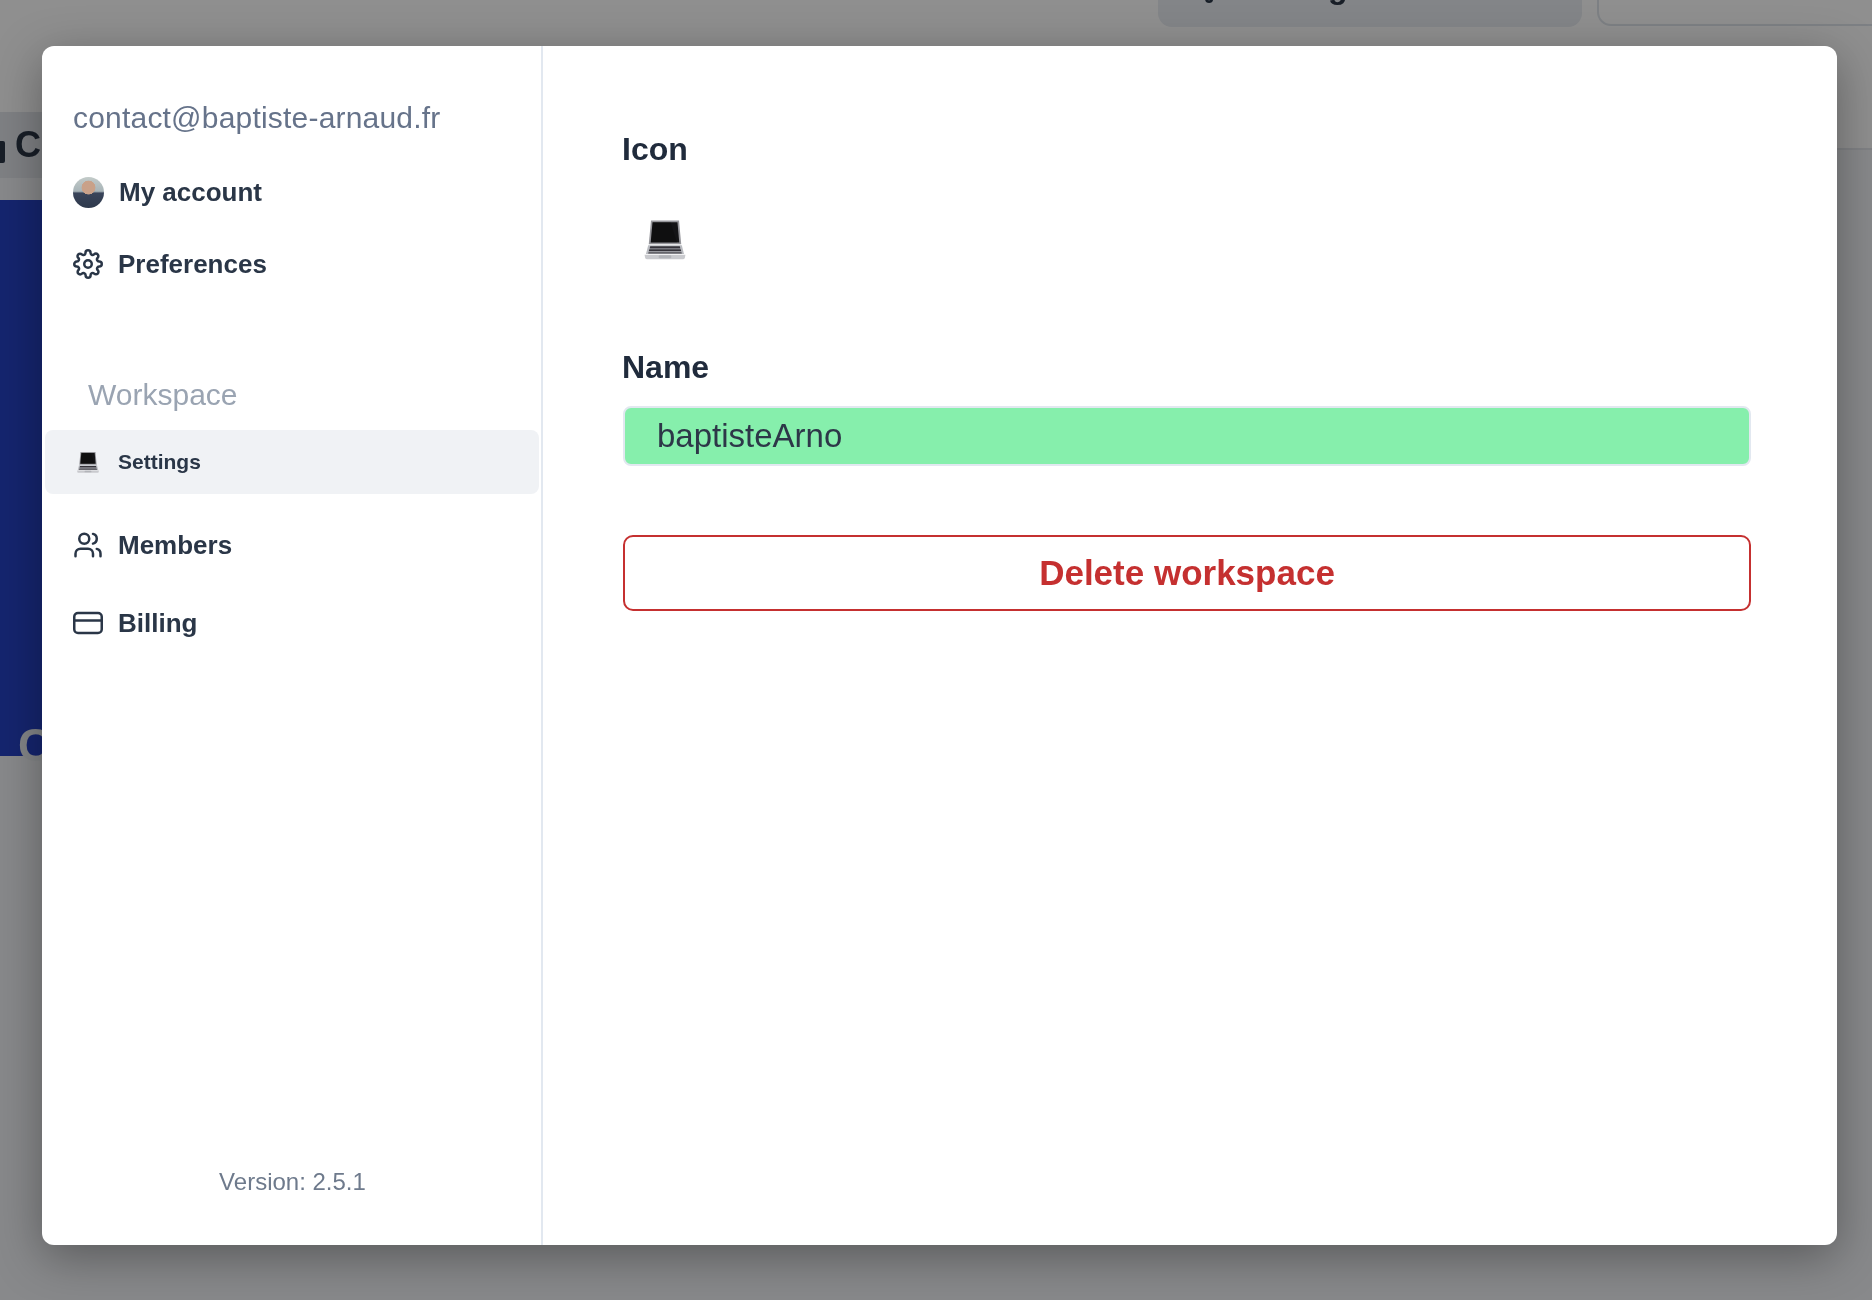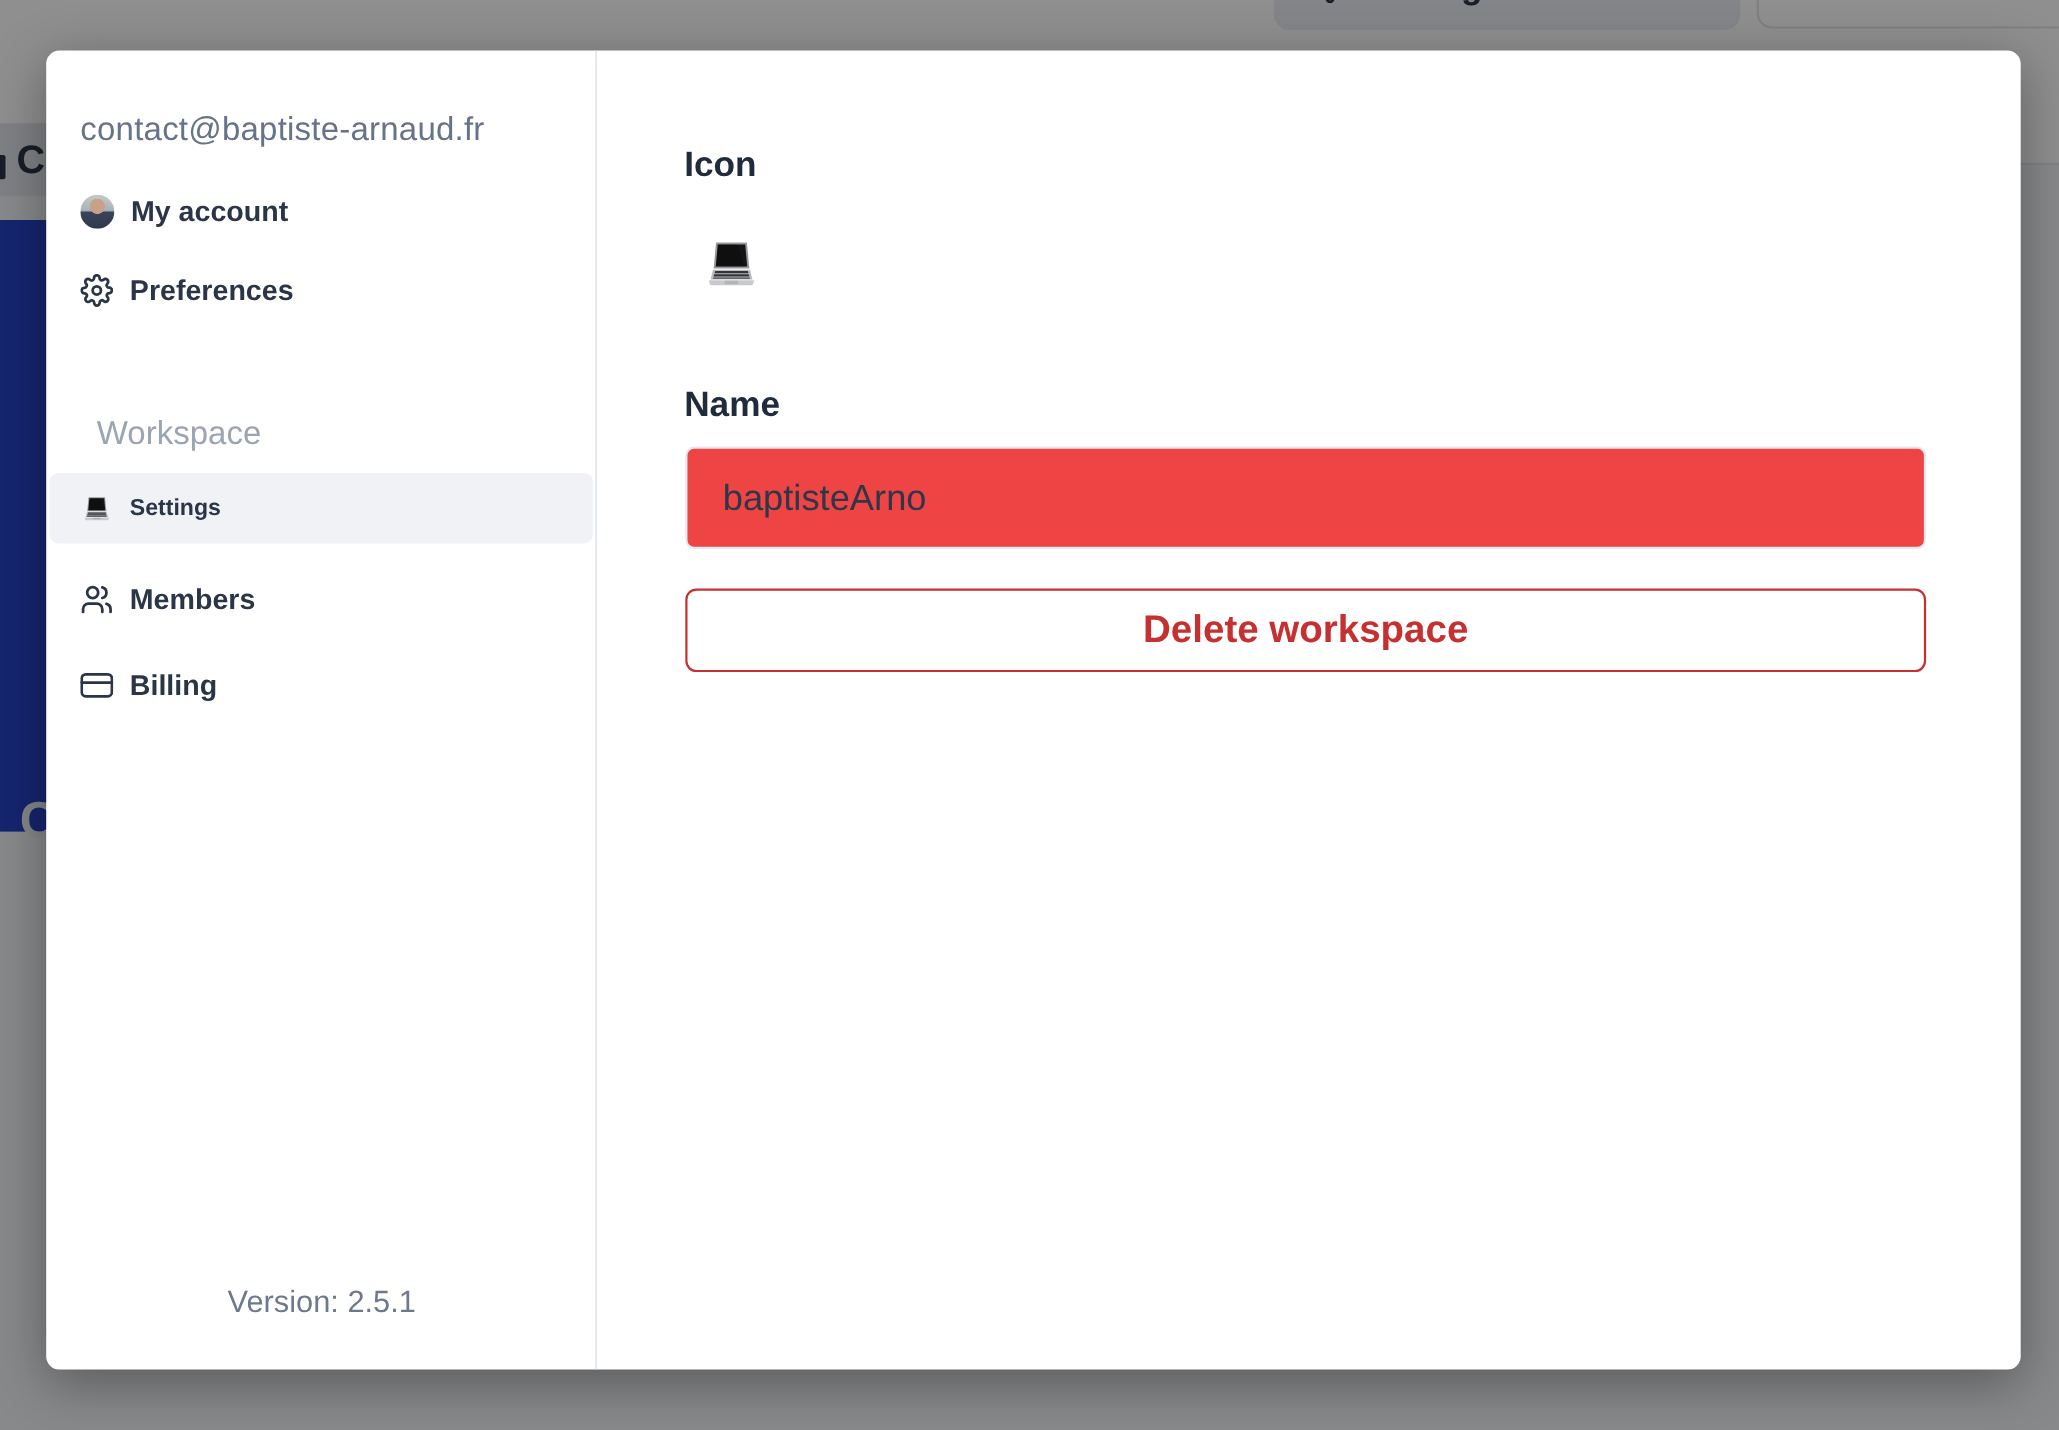--- a/index.html
+++ b/index.html
@@ -92,39 +92,39 @@
   }
   .row-settings {
     position:absolute; left:3px; top:384px; width:494px; height:64px;
     background:#F0F2F5; border-radius:8px;
     display:flex; align-items:center; gap:15px; padding-left:28px; cursor:pointer;
   }
   .row-settings .label { font-size:21px; font-weight:600; color:#2A3647; }
 
   .version {
     position:absolute; left:0; top:1122px; width:501px;
-    text-align:center; font-size:28px; color:#6E7A8C;
+    text-align:center; font-size:24px; color:#6E7A8C;
   }
 
   
   .content { position:absolute; left:503px; top:0; right:0; height:100%; }
   .content-heading { position:absolute; font-size:32px; font-weight:600; color:#202B3C; }
   .h-icon { left:77px; top:85px; }
   .h-name { left:77px; top:303px; }
   .icon-picker {
     position:absolute; left:92px; top:166px; width:56px; height:56px;
     background:transparent; border:none; cursor:pointer;
     display:flex; align-items:center; justify-content:center;
   }
   .name-input {
-    position:absolute; left:78px; top:360px; width:1128px; height:93px;
+    position:absolute; left:78px; top:360px; width:1128px; height:60px;
     border:2px solid #E2E8F0; border-radius:8px;
     font-family:"Liberation Sans", sans-serif;
     font-size:33px; color:#2D3748; padding:0 32px;
-    background:#ef4444; outline:none;
+    background:#86efac; outline:none;
   }
   .delete-btn {
     position:absolute; left:78px; top:489px; width:1128px; height:76px;
     background:#FFFFFF; border:2px solid #C53030; border-radius:10px;
     color:#C53030; font-family:"Liberation Sans", sans-serif;
     font-size:35px; font-weight:600; cursor:pointer;
   }
 </style>
 </head>
 <body>

